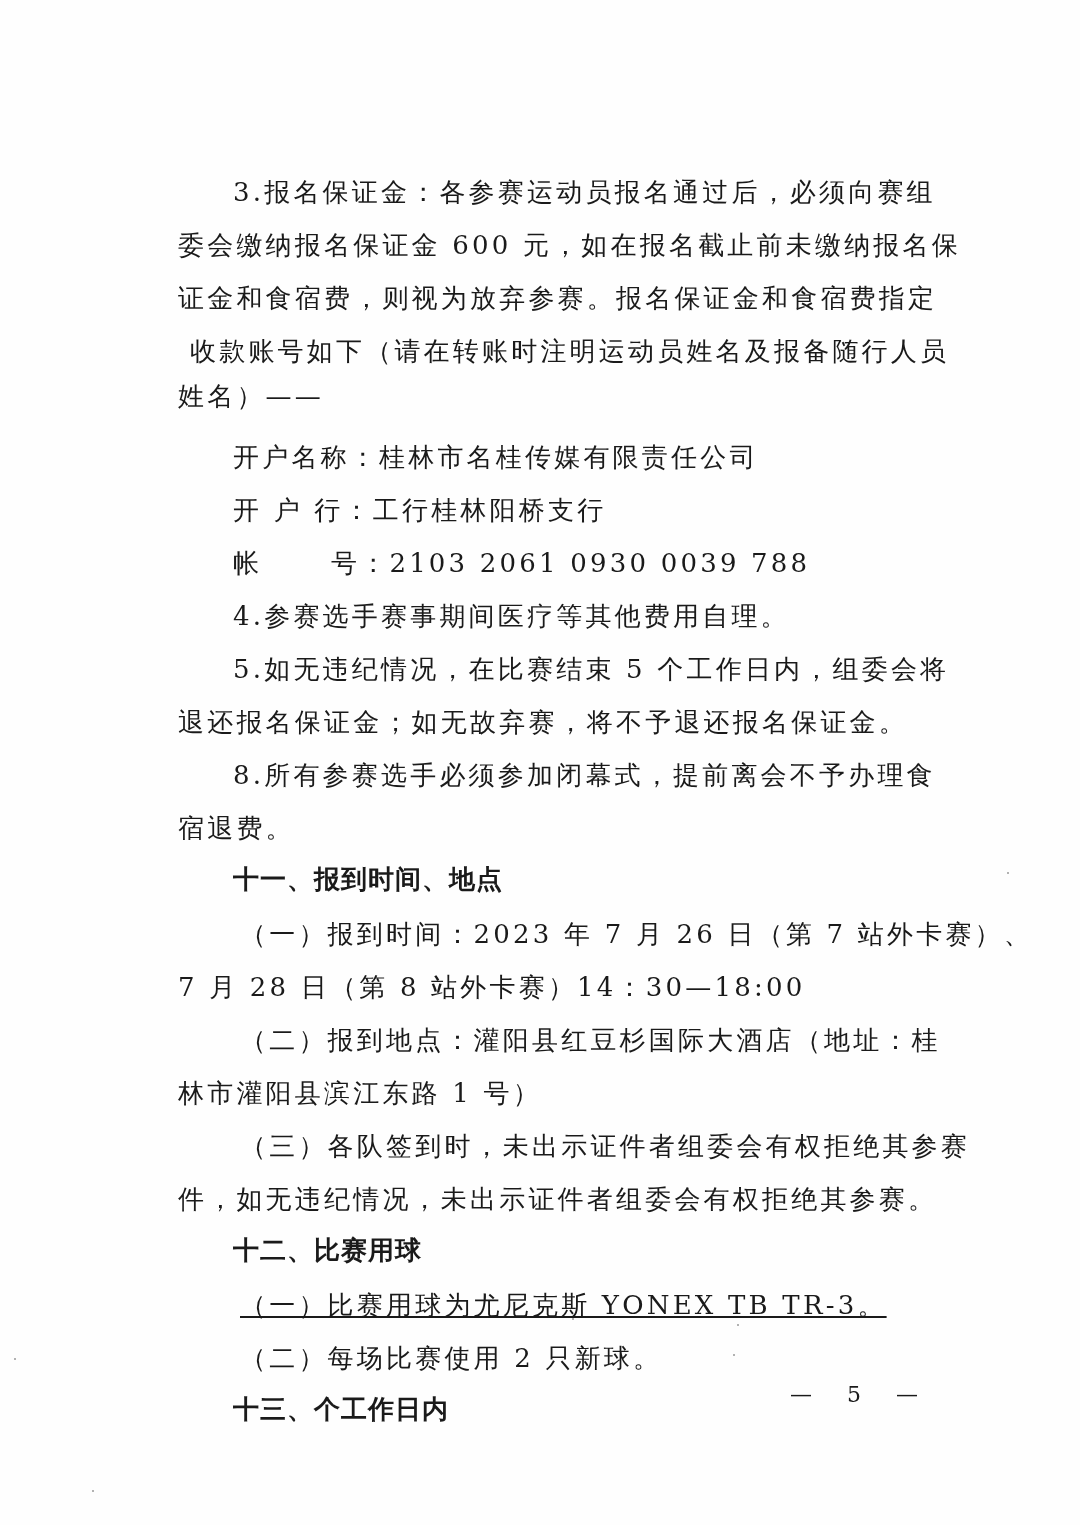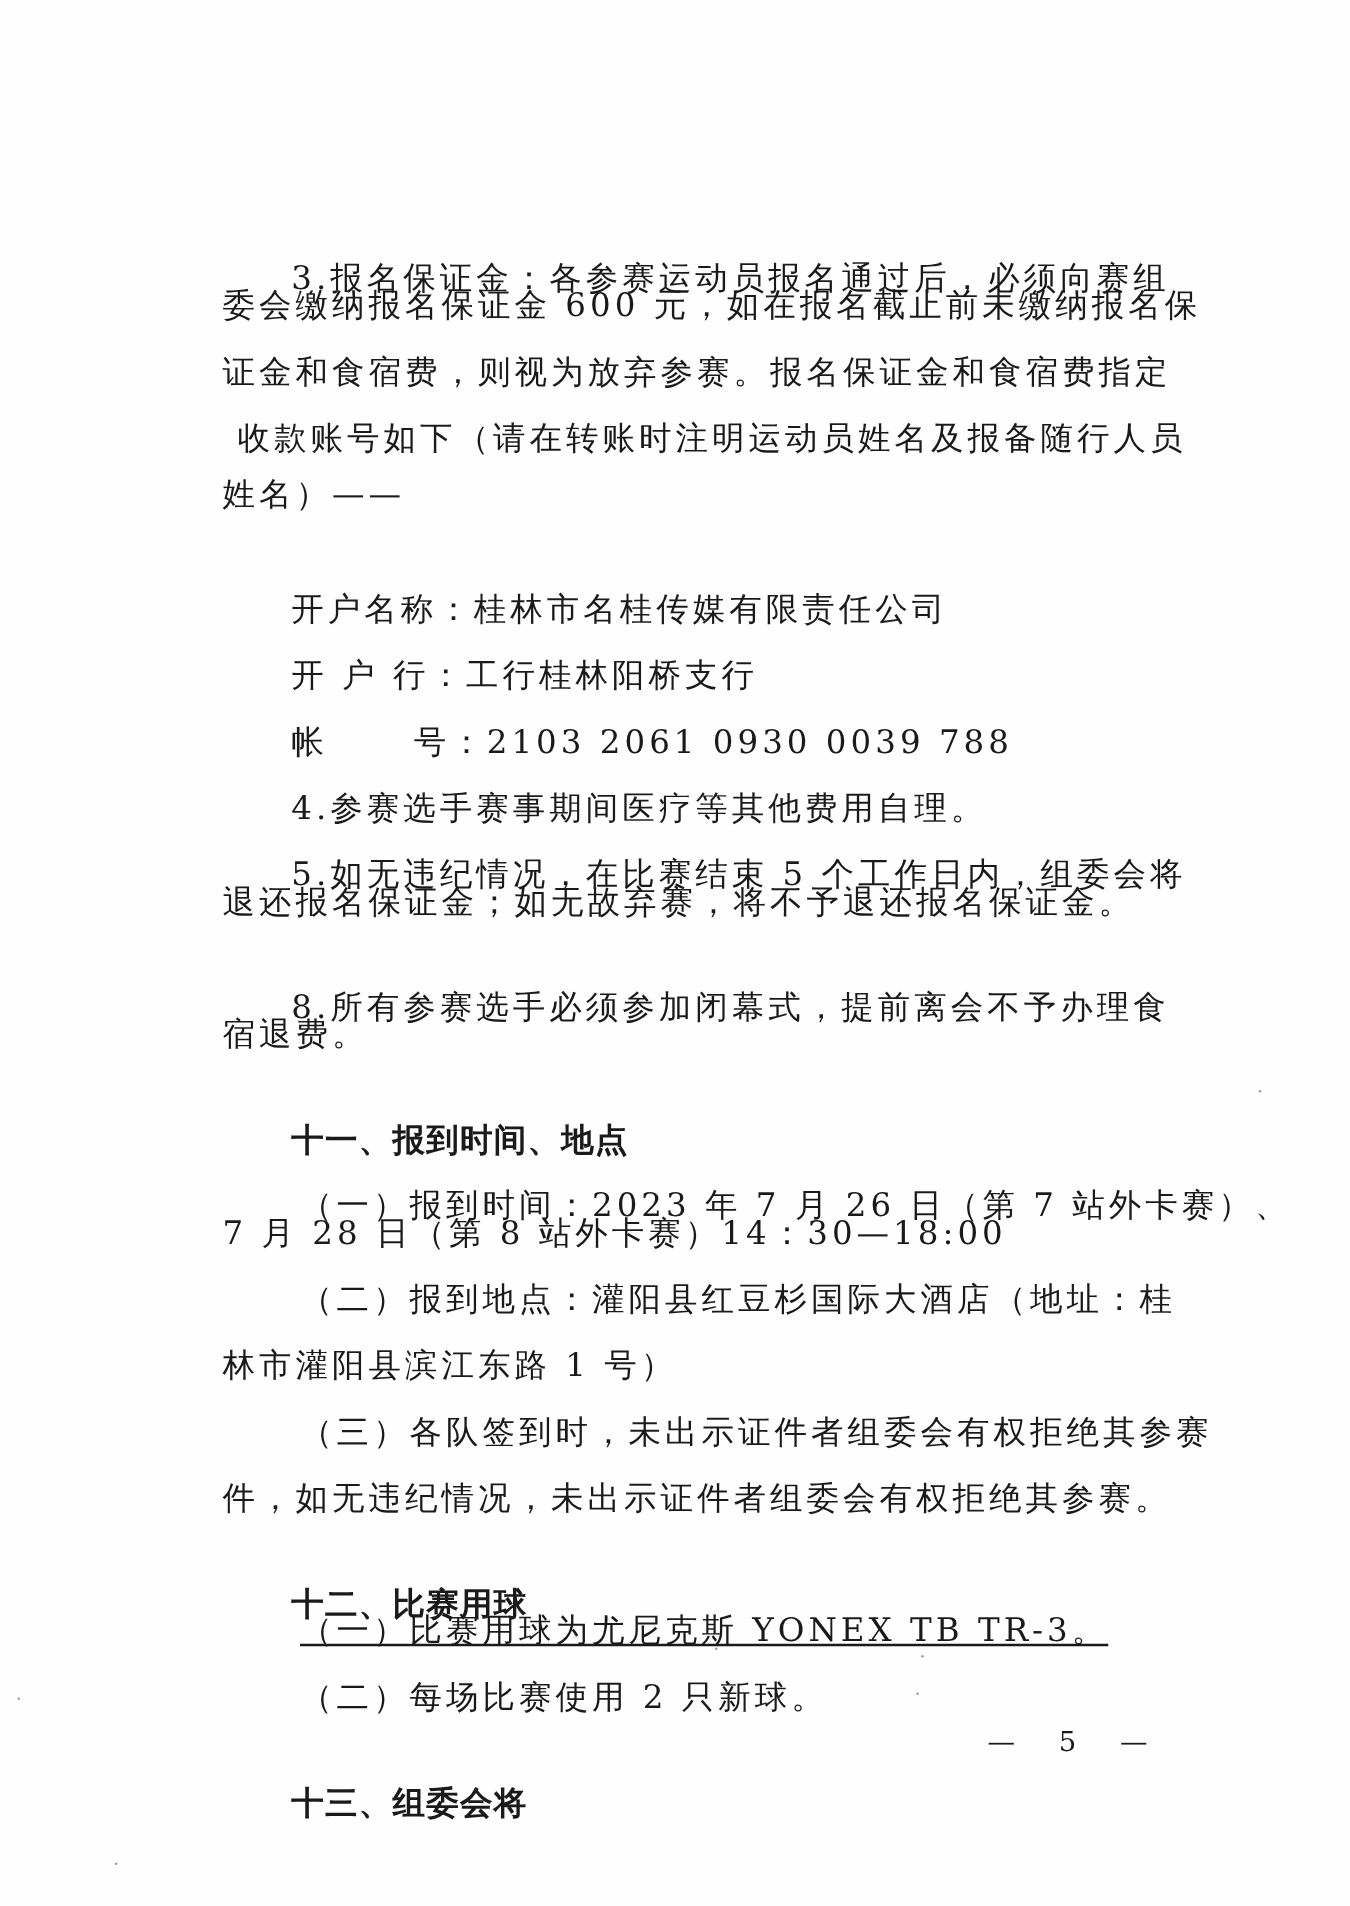--- a/index.html
+++ b/index.html
@@ -30,23 +30,23 @@
     }
     .line {
       position: absolute;
       left: 0;
       font-size: 26px;
       line-height: 40px;
       height: 40px;
       white-space: nowrap;
       letter-spacing: 3.2px;
     }
-    .indent { left: 55px; margin-top: 31px; }
+    .indent { left: 55px; }
     .heading {
-      font-family: Liberation Sans, sans-serif;
+      font-family: Liberation Mono, monospace;
       font-weight: bold;
       letter-spacing: 1px;
       font-size: 26px;
     }
     .page-number {
       position: absolute;
       left: 790px;
       top: 1382px;
       font-size: 22px;
       letter-spacing: 14px;
@@ -88,21 +88,21 @@
     <div class="line" style="top:795px;">7 月 28 日（第 8 站外卡赛）14：30—18:00</div>
     <div class="line" style="top:848px; left:62px;">（二）报到地点：灌阳县红豆杉国际大酒店（地址：桂</div>
     <div class="line" style="top:901px;">林市灌阳县滨江东路 1 号）</div>
     <div class="line" style="top:954px; left:62px;">（三）各队签到时，未出示证件者组委会有权拒绝其参赛</div>
     <div class="line" style="top:1007px;">件，如无违纪情况，未出示证件者组委会有权拒绝其参赛。</div>
 
     <div class="line indent heading" style="top:1060px;">十二、比赛用球</div>
     <div class="line" style="top:1113px; left:62px;text-decoration:underline;">（一）比赛用球为尤尼克斯 YONEX TB TR-3。</div>
     <div class="line" style="top:1166px; left:62px;">（二）每场比赛使用 2 只新球。</div>
 
-    <div class="line indent heading" style="top:1219px;">十三、组委会将</div>
+    <div class="line indent heading" style="top:1219px;">十三、个工作日内</div>
   </div>
 
   <div class="page-number">— 5 —</div>
 
   <div class="speck" style="left:1007px; top:872px;"></div>
   <div class="speck" style="left:572px; top:1318px;"></div>
   <div class="speck" style="left:737px; top:1324px;"></div>
   <div class="speck" style="left:733px; top:1354px;"></div>
   <div class="speck" style="left:14px; top:1358px;"></div>
   <div class="speck" style="left:92px; top:1490px;"></div>

